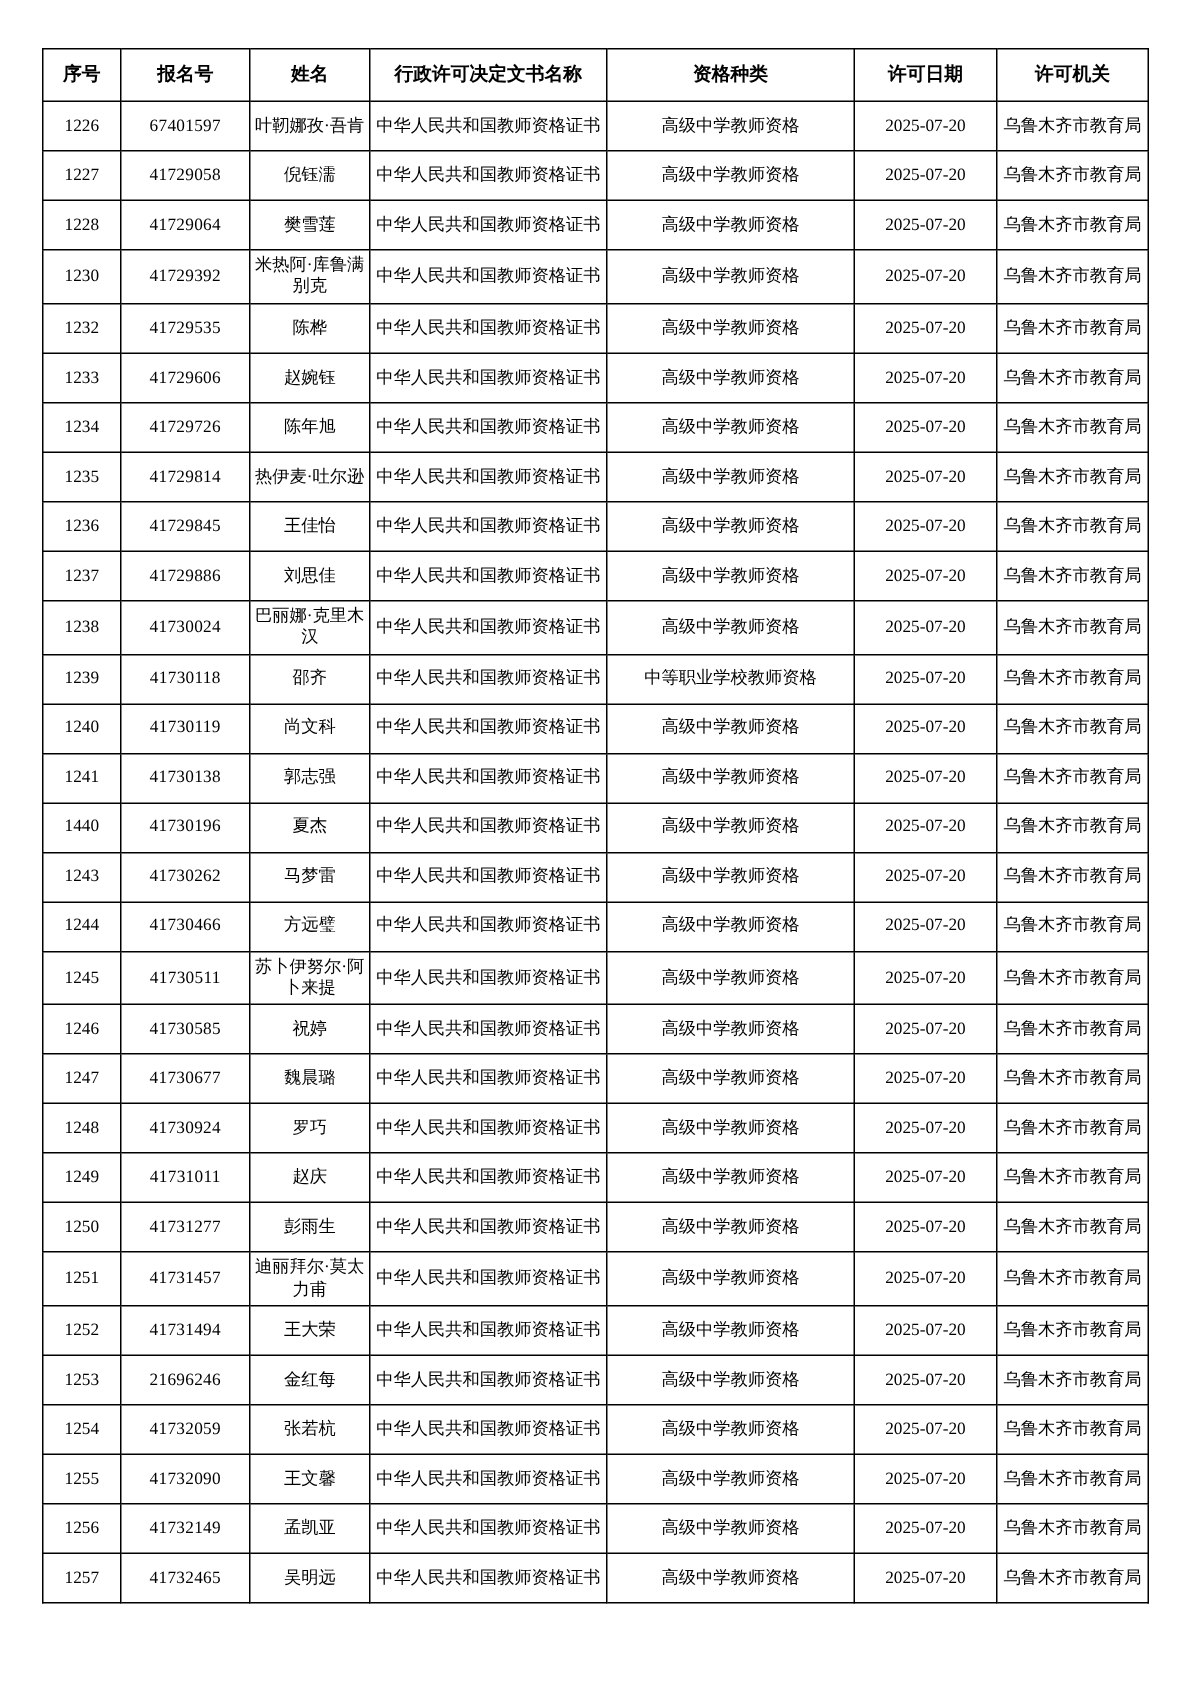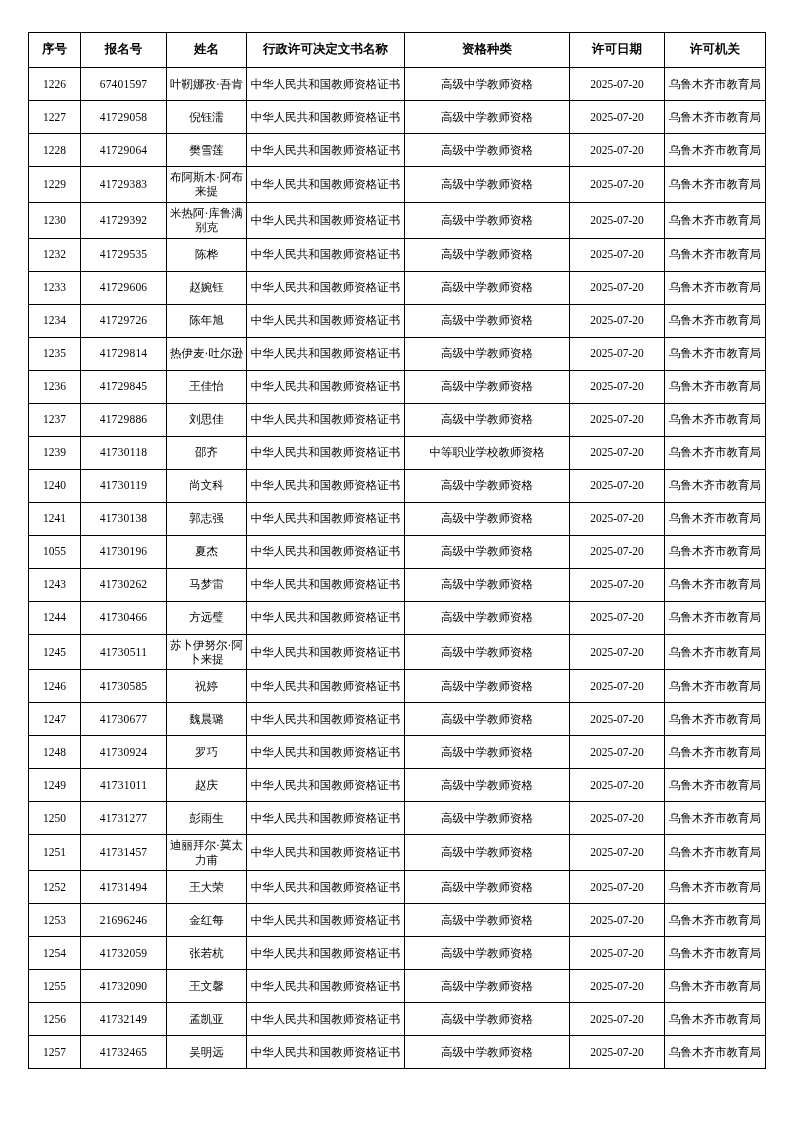--- a/index.html
+++ b/index.html
@@ -107,29 +107,20 @@
         <tr>
           <td class="cell-seq">1228</td>
           <td class="cell-no">41729064</td>
           <td class="cell-name">樊雪莲</td>
           <td class="cell-doc">中华人民共和国教师资格证书</td>
           <td class="cell-type">高级中学教师资格</td>
           <td class="cell-date">2025-07-20</td>
           <td class="cell-org">乌鲁木齐市教育局</td>
         </tr>
         <tr>
-          <td class="cell-seq">1229</td>
-          <td class="cell-no">41729383</td>
-          <td class="cell-name">布阿斯木·阿布来提</td>
-          <td class="cell-doc">中华人民共和国教师资格证书</td>
-          <td class="cell-type">高级中学教师资格</td>
-          <td class="cell-date">2025-07-20</td>
-          <td class="cell-org">乌鲁木齐市教育局</td>
-        </tr>
-        <tr>
           <td class="cell-seq">1230</td>
           <td class="cell-no">41729392</td>
           <td class="cell-name">米热阿·库鲁满别克</td>
           <td class="cell-doc">中华人民共和国教师资格证书</td>
           <td class="cell-type">高级中学教师资格</td>
           <td class="cell-date">2025-07-20</td>
           <td class="cell-org">乌鲁木齐市教育局</td>
         </tr>
         <tr>
           <td class="cell-seq">1232</td>
@@ -179,20 +170,29 @@
         <tr>
           <td class="cell-seq">1237</td>
           <td class="cell-no">41729886</td>
           <td class="cell-name">刘思佳</td>
           <td class="cell-doc">中华人民共和国教师资格证书</td>
           <td class="cell-type">高级中学教师资格</td>
           <td class="cell-date">2025-07-20</td>
           <td class="cell-org">乌鲁木齐市教育局</td>
         </tr>
         <tr>
+          <td class="cell-seq">1238</td>
+          <td class="cell-no">41730024</td>
+          <td class="cell-name">巴丽娜·克里木汉</td>
+          <td class="cell-doc">中华人民共和国教师资格证书</td>
+          <td class="cell-type">高级中学教师资格</td>
+          <td class="cell-date">2025-07-20</td>
+          <td class="cell-org">乌鲁木齐市教育局</td>
+        </tr>
+        <tr>
           <td class="cell-seq">1239</td>
           <td class="cell-no">41730118</td>
           <td class="cell-name">邵齐</td>
           <td class="cell-doc">中华人民共和国教师资格证书</td>
           <td class="cell-type">中等职业学校教师资格</td>
           <td class="cell-date">2025-07-20</td>
           <td class="cell-org">乌鲁木齐市教育局</td>
         </tr>
         <tr>
           <td class="cell-seq">1240</td>
@@ -206,21 +206,21 @@
         <tr>
           <td class="cell-seq">1241</td>
           <td class="cell-no">41730138</td>
           <td class="cell-name">郭志强</td>
           <td class="cell-doc">中华人民共和国教师资格证书</td>
           <td class="cell-type">高级中学教师资格</td>
           <td class="cell-date">2025-07-20</td>
           <td class="cell-org">乌鲁木齐市教育局</td>
         </tr>
         <tr>
-          <td class="cell-seq">1055</td>
+          <td class="cell-seq">1440</td>
           <td class="cell-no">41730196</td>
           <td class="cell-name">夏杰</td>
           <td class="cell-doc">中华人民共和国教师资格证书</td>
           <td class="cell-type">高级中学教师资格</td>
           <td class="cell-date">2025-07-20</td>
           <td class="cell-org">乌鲁木齐市教育局</td>
         </tr>
         <tr>
           <td class="cell-seq">1243</td>
           <td class="cell-no">41730262</td>

